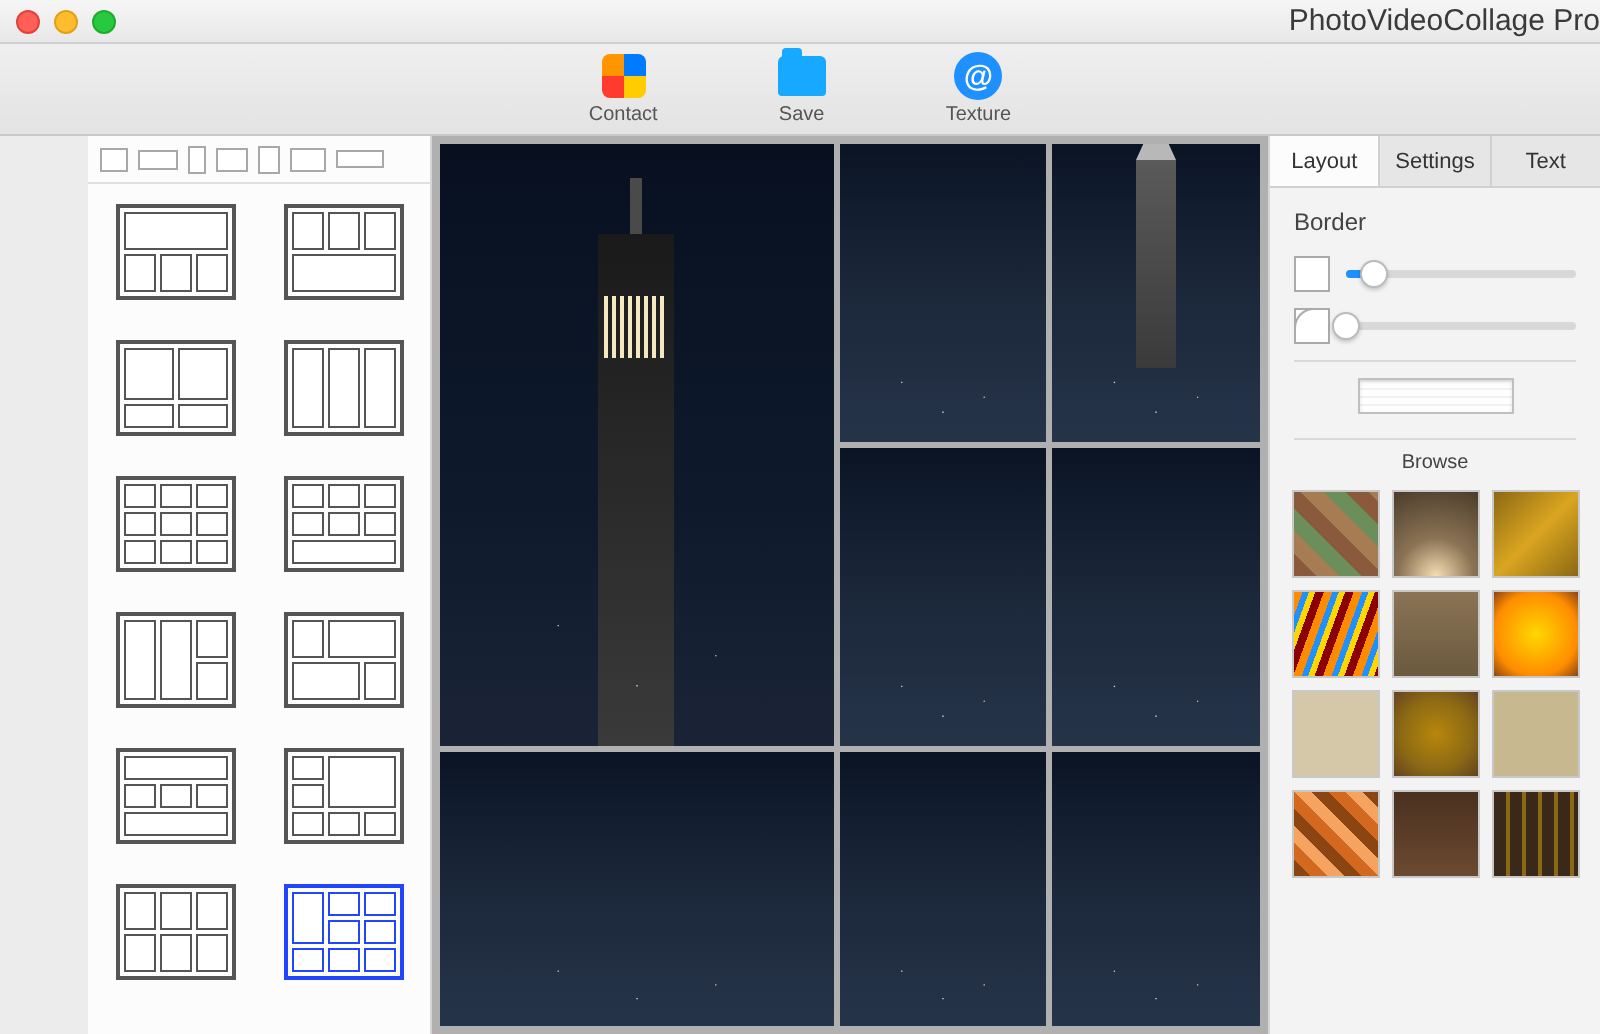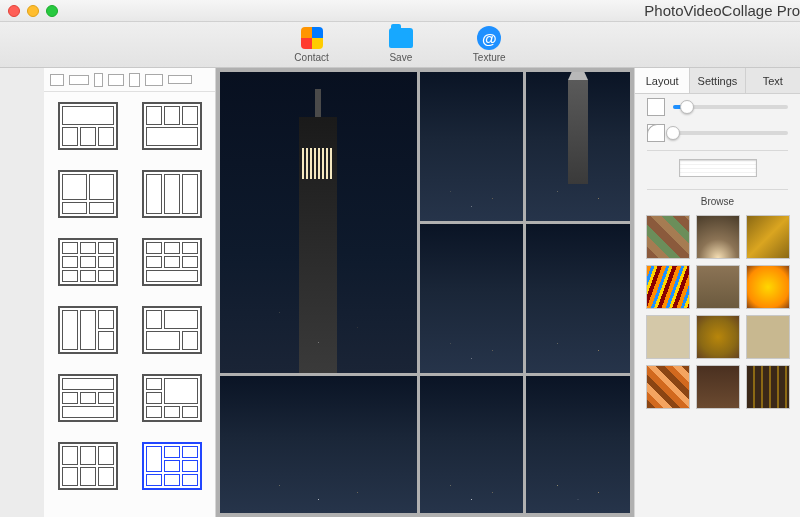--- a/index.html
+++ b/index.html
@@ -258,20 +258,21 @@
     </div>
   </div>
 
   <div class="right">
     <div class="tabs">
       <div class="tab active">Layout</div>
       <div class="tab">Settings</div>
       <div class="tab">Text</div>
     </div>
 
+    <div class="section-title">Border</div>
     <div class="slider-row">
       <div class="sic"></div>
       <div class="slider">
         <div class="fill" style="width:12%"></div>
         <div class="thumb" style="left:12%"></div>
       </div>
     </div>
     <div class="slider-row">
       <div class="sic rad"></div>
       <div class="slider">

